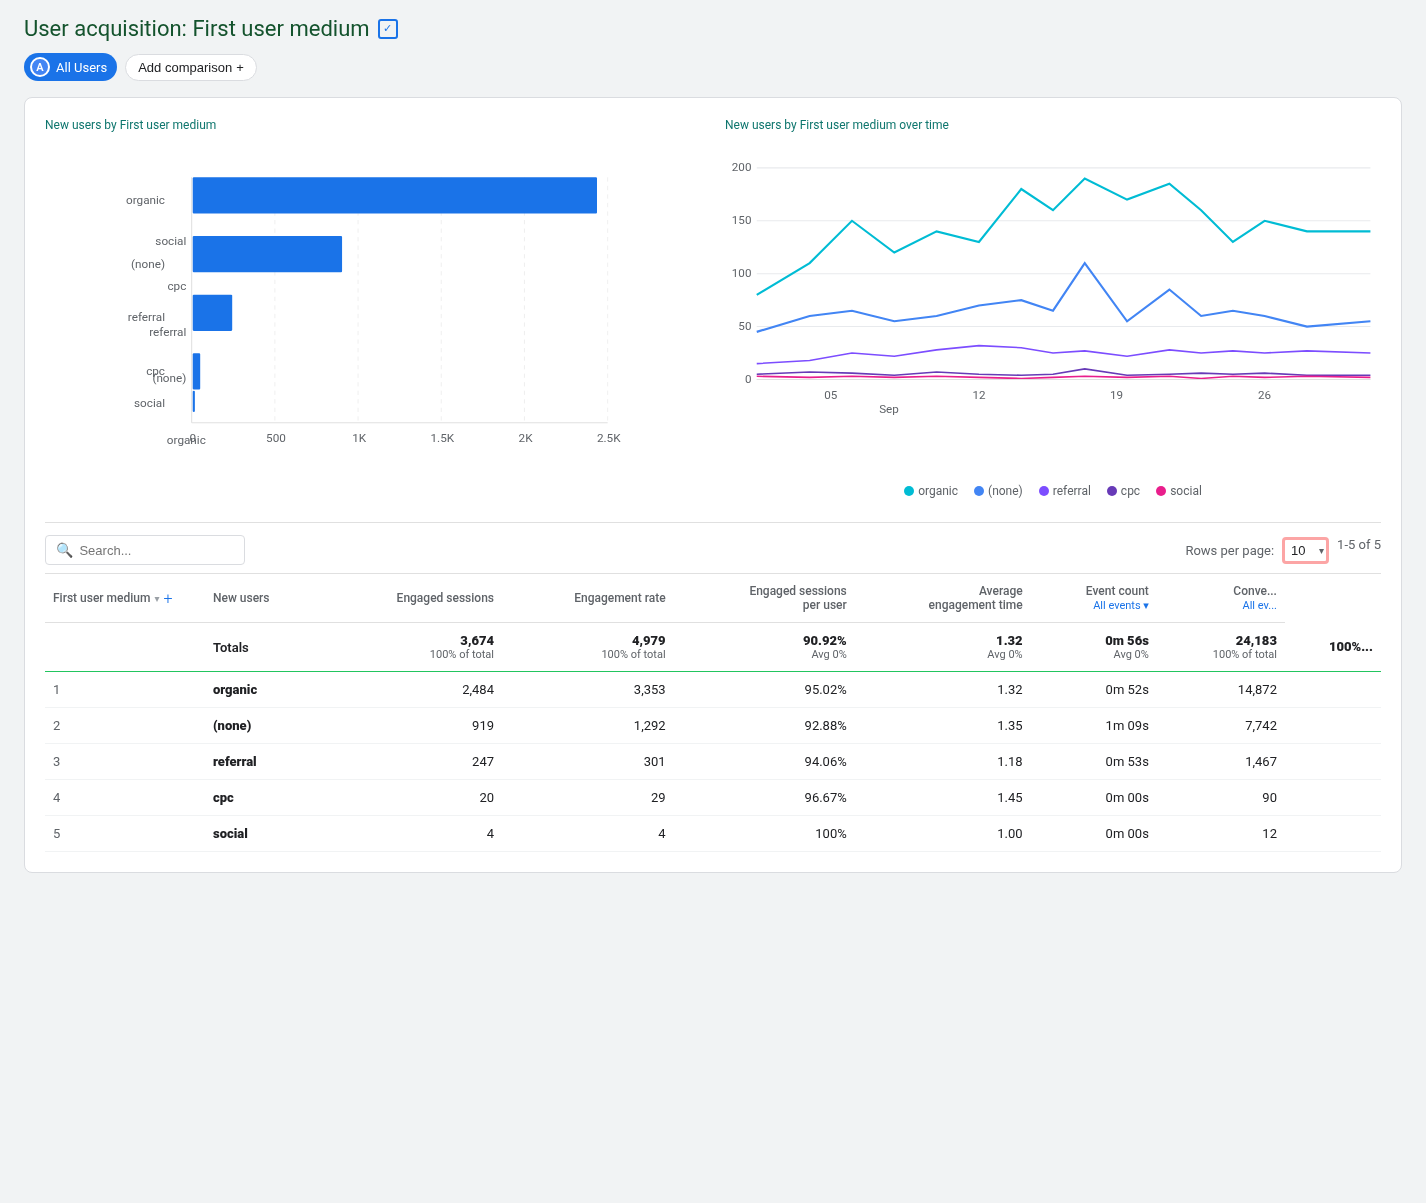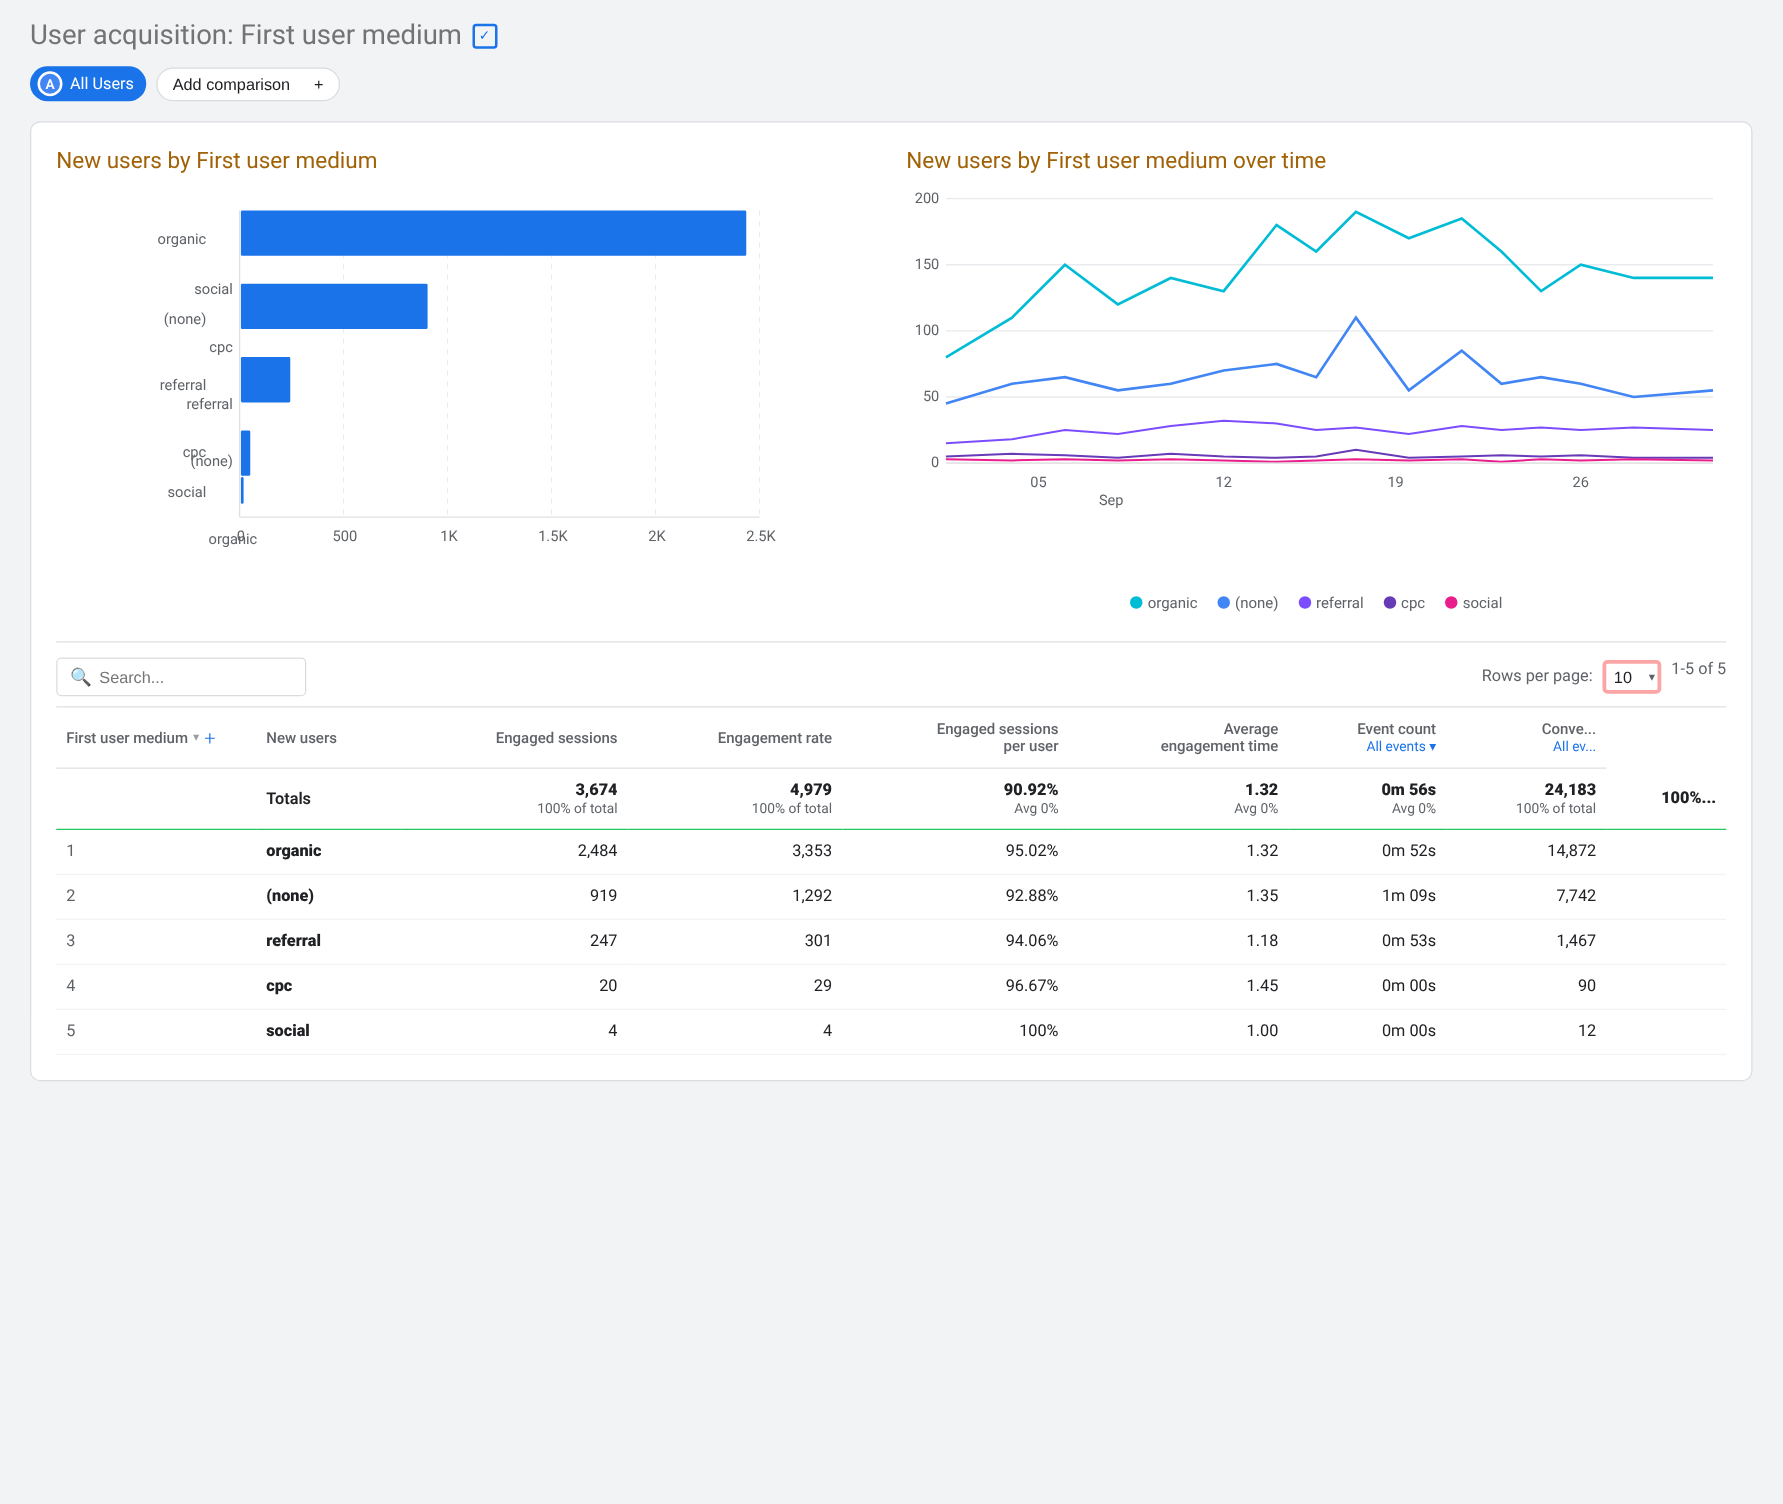--- a/index.html
+++ b/index.html
@@ -20,21 +20,21 @@
       margin-bottom: 12px;
     }
     .page-title-row {
       display: flex;
       align-items: center;
       gap: 8px;
     }
     .page-title {
       font-size: 22px;
       font-weight: 400;
-      color: #737373;
+      color: #14532d;
     }
     .title-icon {
       width: 20px;
       height: 20px;
       border: 2px solid #1a73e8;
       border-radius: 3px;
       display: inline-flex;
       align-items: center;
       justify-content: center;
       color: #1a73e8;
@@ -65,21 +65,21 @@
       border: 2px solid white;
       display: flex;
       align-items: center;
       justify-content: center;
       font-size: 11px;
       font-weight: 600;
     }
     .add-comparison-btn {
       display: flex;
       align-items: center;
-      gap: 19px;
+      gap: 4px;
       border: 1px solid #dadce0;
       border-radius: 16px;
       padding: 5px 12px;
       background: white;
       color: #202124;
       font-size: 13px;
       cursor: pointer;
     }
     .main-card {
       background: white;
@@ -90,23 +90,23 @@
     }
     .charts-row {
       display: flex;
       gap: 24px;
       margin-bottom: 24px;
     }
     .chart-section {
       flex: 1;
     }
     .chart-title {
-      font-size: 18px;
-      color: #a16207;
-      margin-bottom: 8px;
+      font-size: 12px;
+      color: #0f766e;
+      margin-bottom: 24px;
     }
     
     .bar-chart-container {
       width: 100%;
       height: 320px;
       position: relative;
     }
     .bar-chart-svg {
       width: 100%;
       height: 100%;

